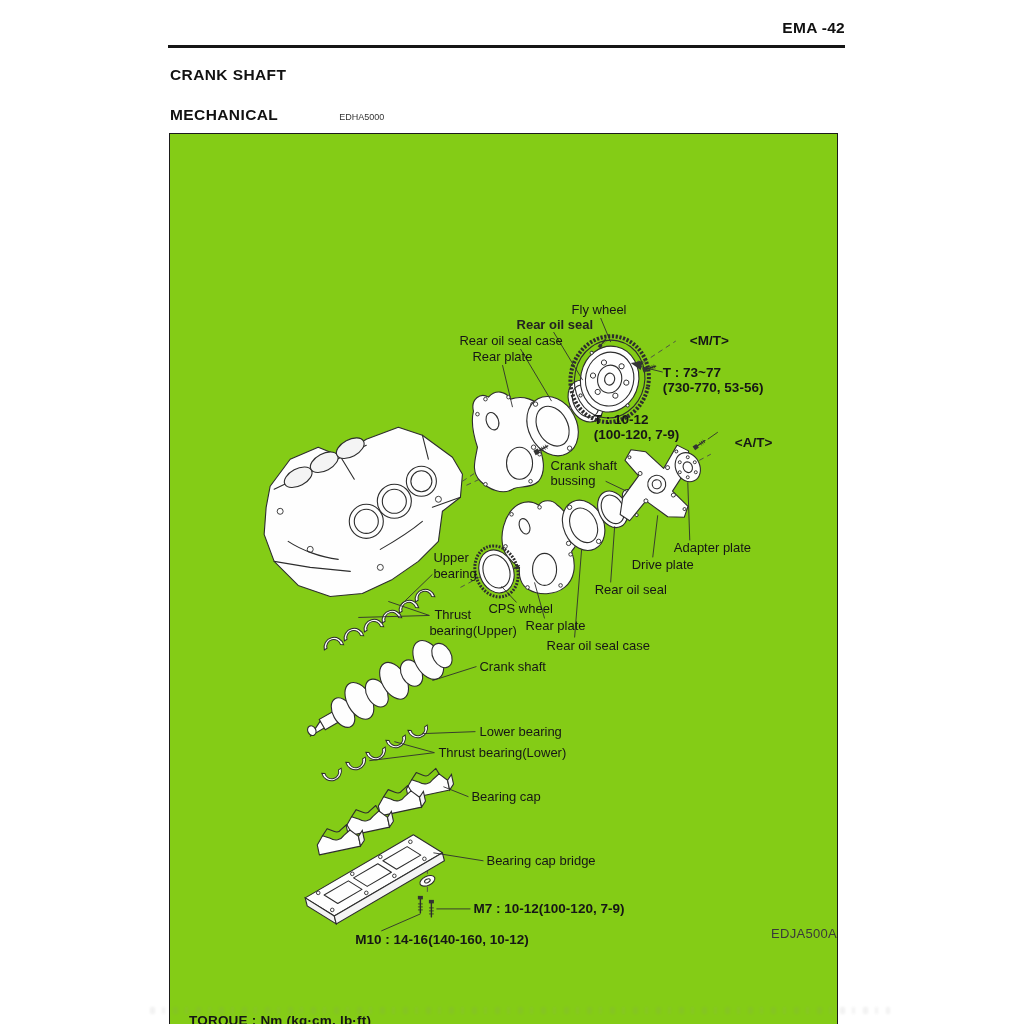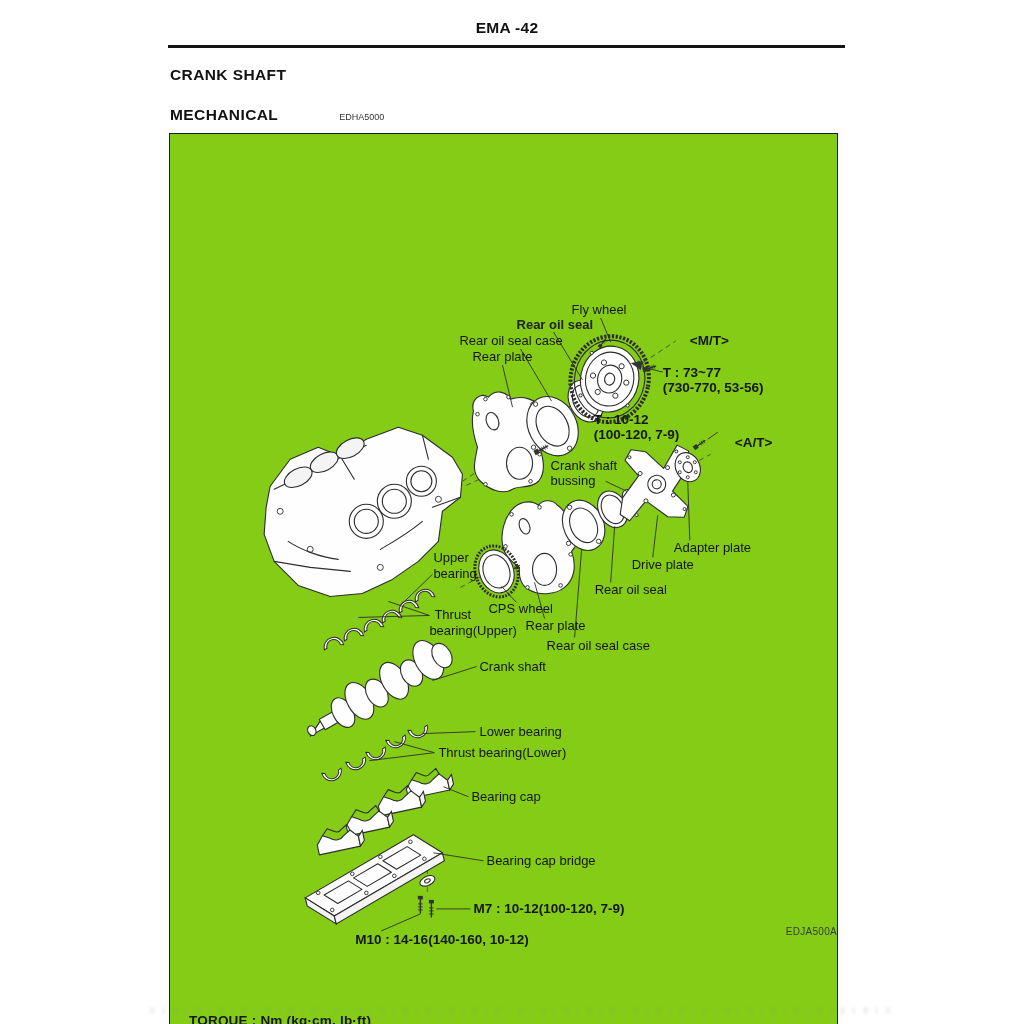--- a/index.html
+++ b/index.html
@@ -1,28 +1,28 @@
 <!DOCTYPE html>
 <html><head>
 <meta charset="utf-8">
 <style>
   html,body{margin:0;padding:0;background:#ffffff;}
   body{width:1024px;height:1024px;position:relative;overflow:hidden;
        font-family:"Liberation Sans",sans-serif;color:#111;}
   .hdr{position:absolute;left:169px;top:19px;width:676px;display:flex;
-       justify-content:center;font-size:15.5px;font-weight:bold;letter-spacing:.3px;}
+       justify-content:flex-end;font-size:15.5px;font-weight:bold;letter-spacing:.3px;}
   .hdr-rule{position:absolute;left:168px;top:45px;width:677px;height:3px;background:#151515;}
   .sec-title{position:absolute;left:170px;top:66px;font-size:15.5px;font-weight:bold;letter-spacing:.4px;}
   .sub-title{position:absolute;left:170px;top:106px;font-size:15.5px;font-weight:bold;letter-spacing:.4px;}
   .sub-code{font-size:9px;font-weight:normal;color:#333;margin-left:17px;letter-spacing:0;padding-left:44px;}
   .frame{position:absolute;left:169px;top:133px;width:669px;height:1019px;
          border:1.6px solid #1b1b1b;box-sizing:border-box;background:#84cc16;}
   .frame svg{display:block;width:100%;height:100%;}
   .fig-code{position:absolute;left:169px;top:926px;width:668px;text-align:right;
-            font-size:10px;color:#3a3a3a;letter-spacing:.3px;}
+            font-size:13px;color:#3a3a3a;letter-spacing:.3px;}
   .bleed{position:absolute;left:150px;top:1007px;width:740px;height:7px;opacity:.10;
          background:repeating-linear-gradient(90deg,#8a8a8a 0 5px,transparent 5px 12px,#9a9a9a 12px 15px,transparent 15px 23px);
          filter:blur(1px);}
   
   text{font-family:"Liberation Sans",sans-serif;fill:#161616;}
   .lbl{font-size:13px;}
   .b{font-weight:bold;font-size:13.5px;}
   .smudge{font-weight:bold;fill:#222;}
   .torq{font-weight:bold;font-size:13.5px;letter-spacing:.2px;}
   

